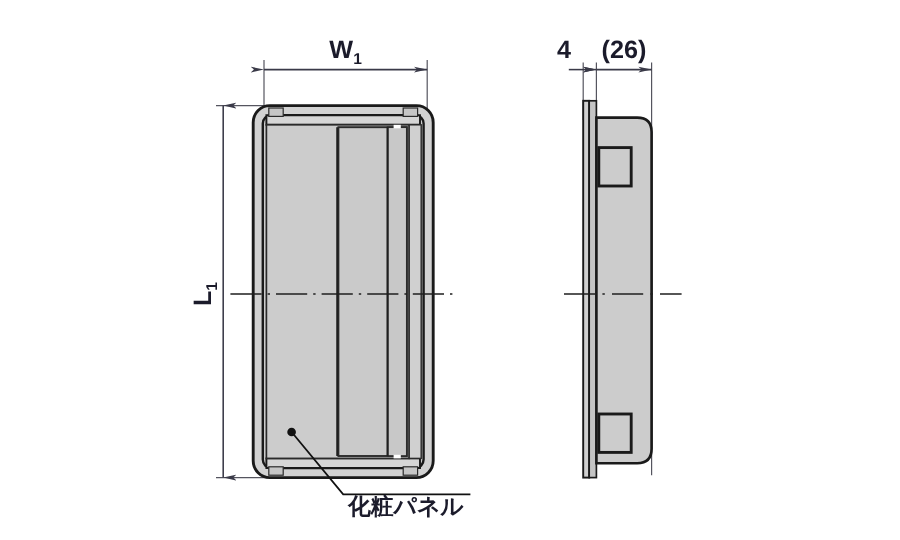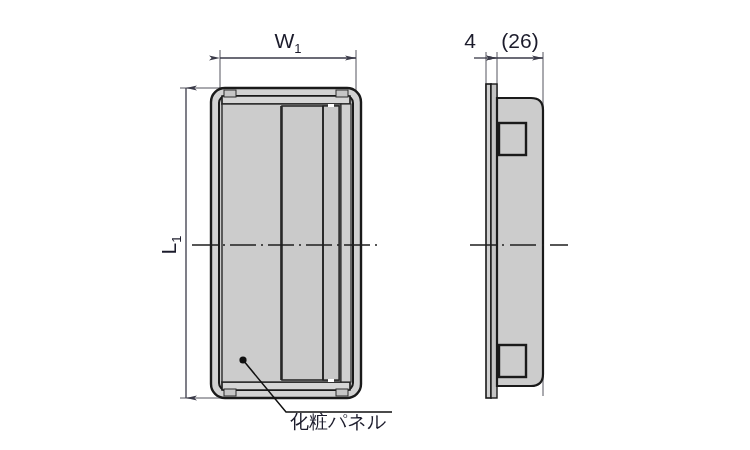--- a/index.html
+++ b/index.html
@@ -1,21 +1,21 @@
 <!DOCTYPE html>
 <html><head>
 <meta charset="utf-8">
 <style>
   html,body{margin:0;padding:0;background:#ffffff;}
   body{
     width:750px;height:450px;overflow:hidden;
     font-family:"Liberation Sans","DejaVu Sans",sans-serif;
     position:relative;
   }
-  #drawing-root{position:absolute;left:0;top:0;width:750px;height:450px;}
+  #drawing-root{position:absolute;left:0;top:0;width:750px;height:450px;font-weight:bold;}
   svg{display:block;}
   .dimtext{
     font-family:"Liberation Sans","DejaVu Sans",sans-serif;
     font-size:21px;fill:#1b1b2b;
   }
   .dimtext-sub{font-size:13px;}
   .jp-label{
     font-family:"DejaVu Sans","Liberation Sans",sans-serif;
     font-size:19px;fill:#1b1b2b;
   }

